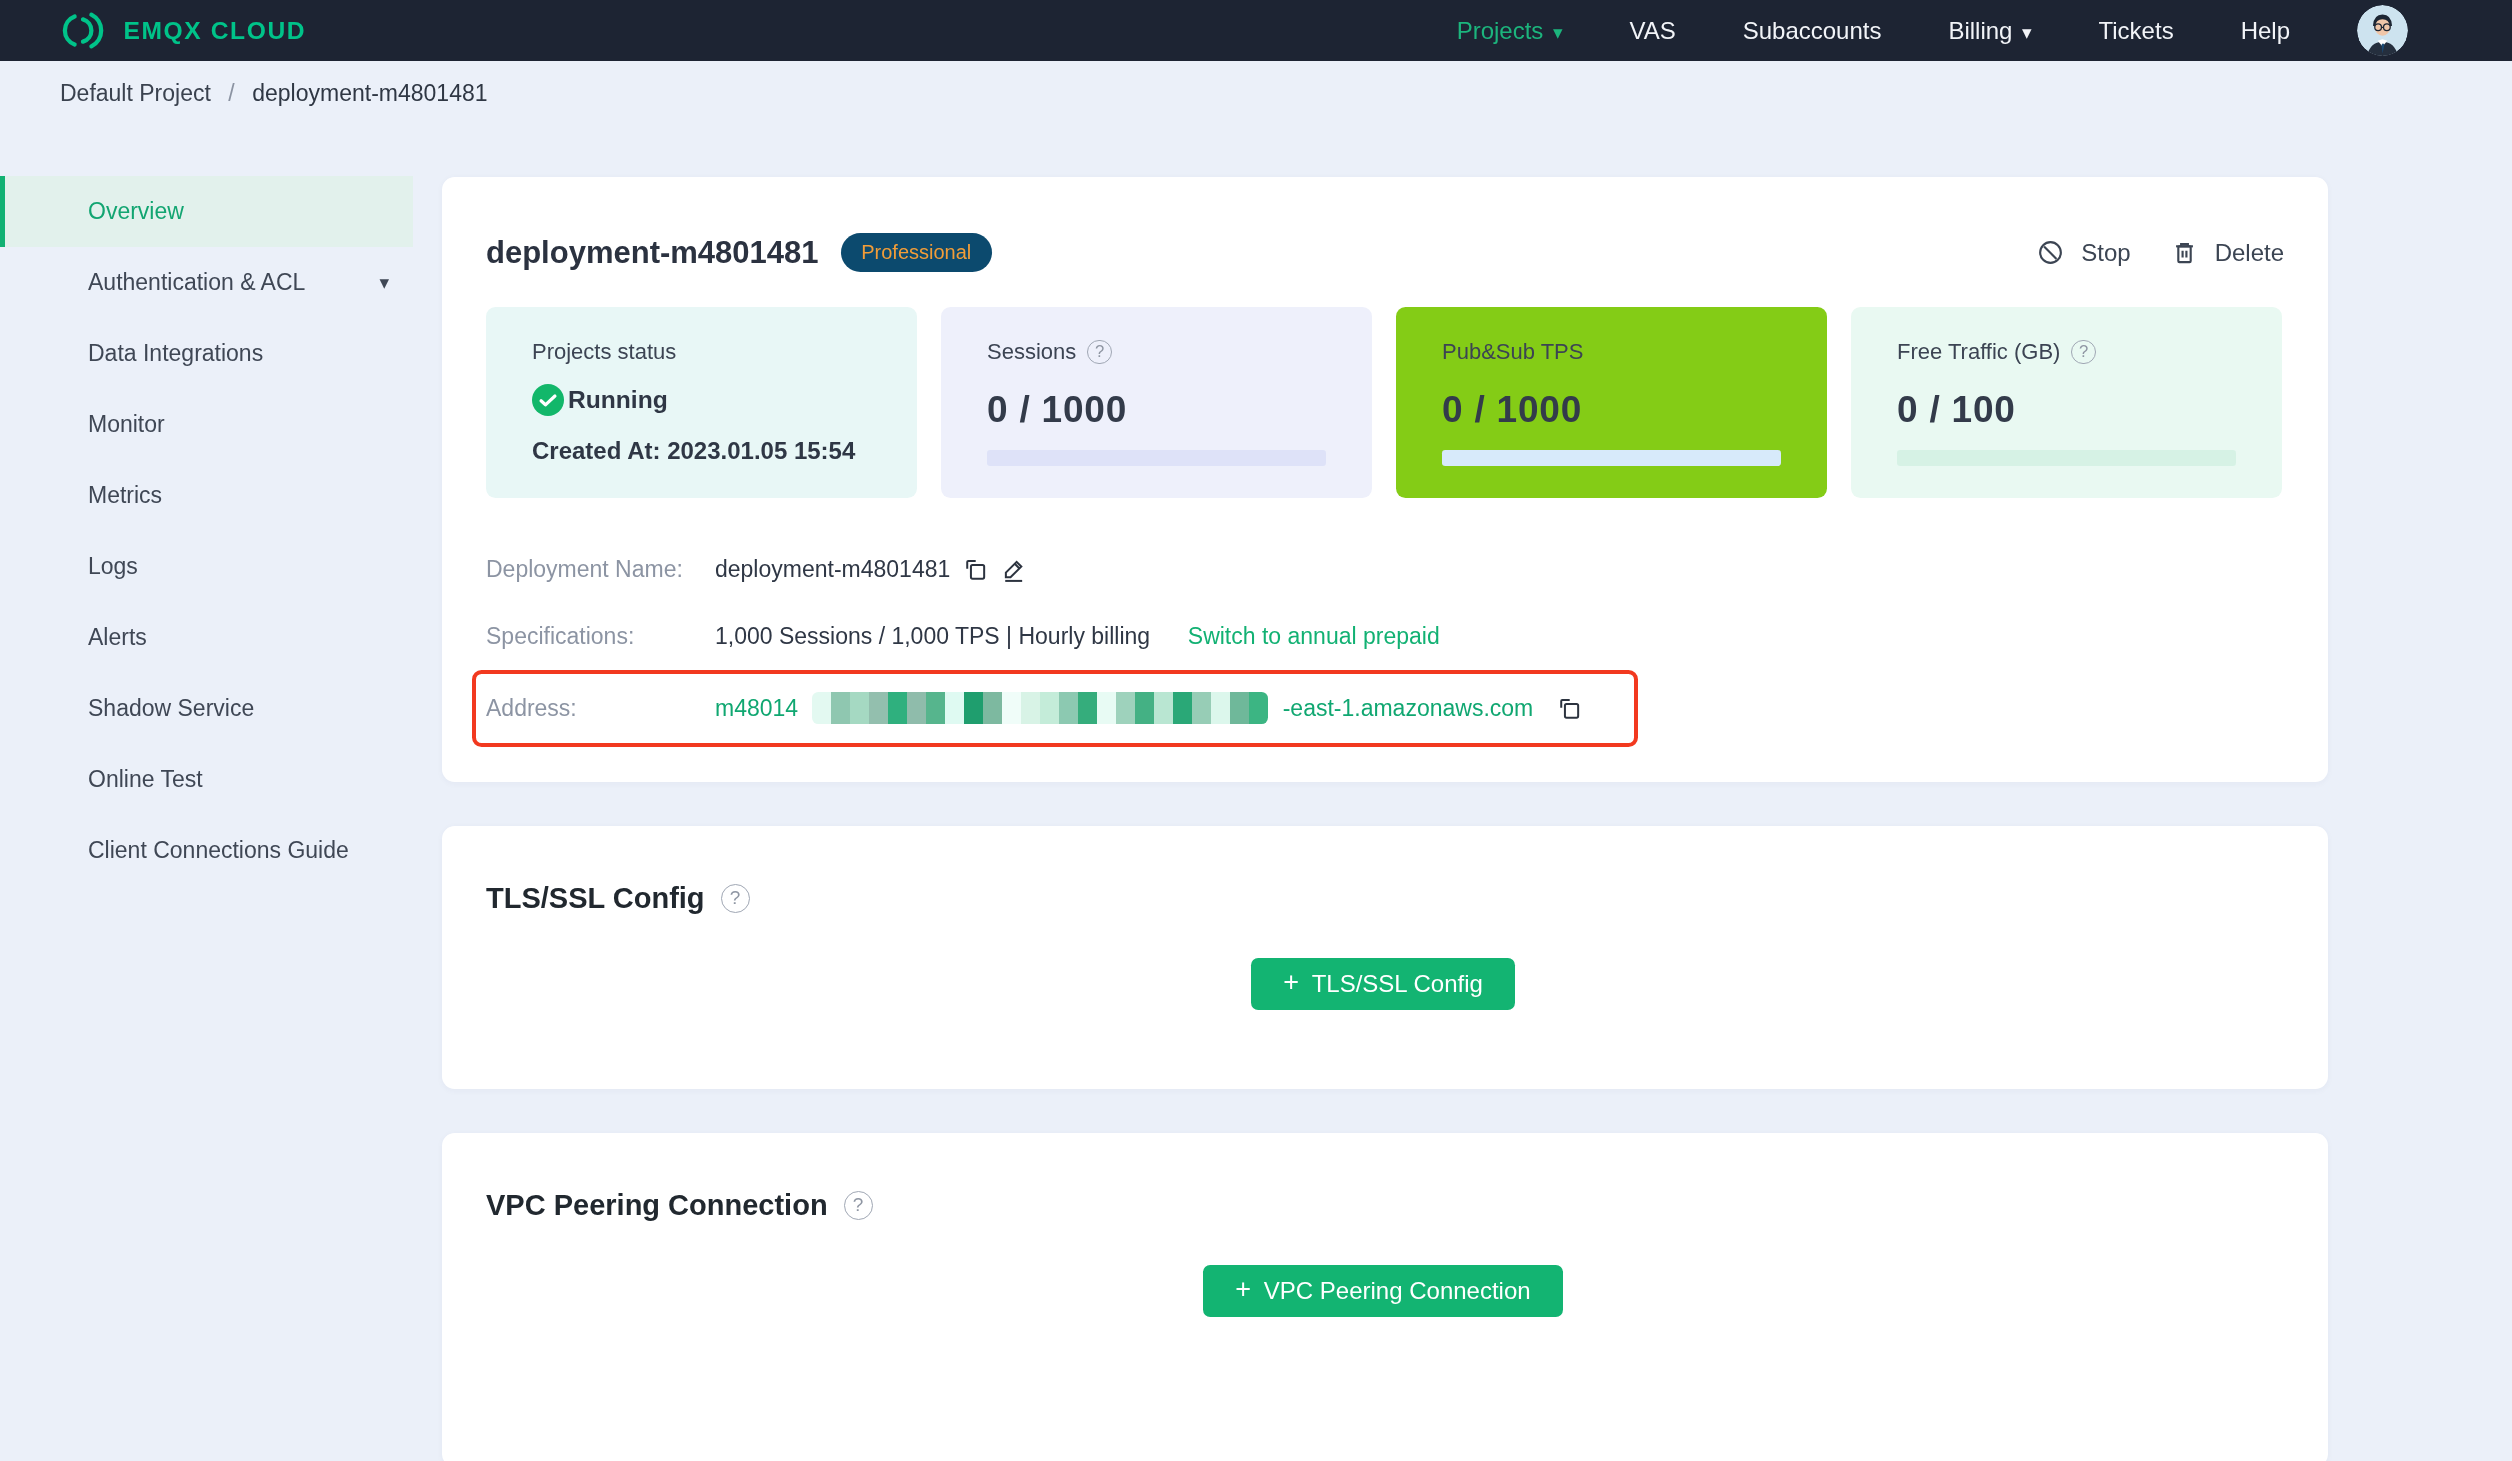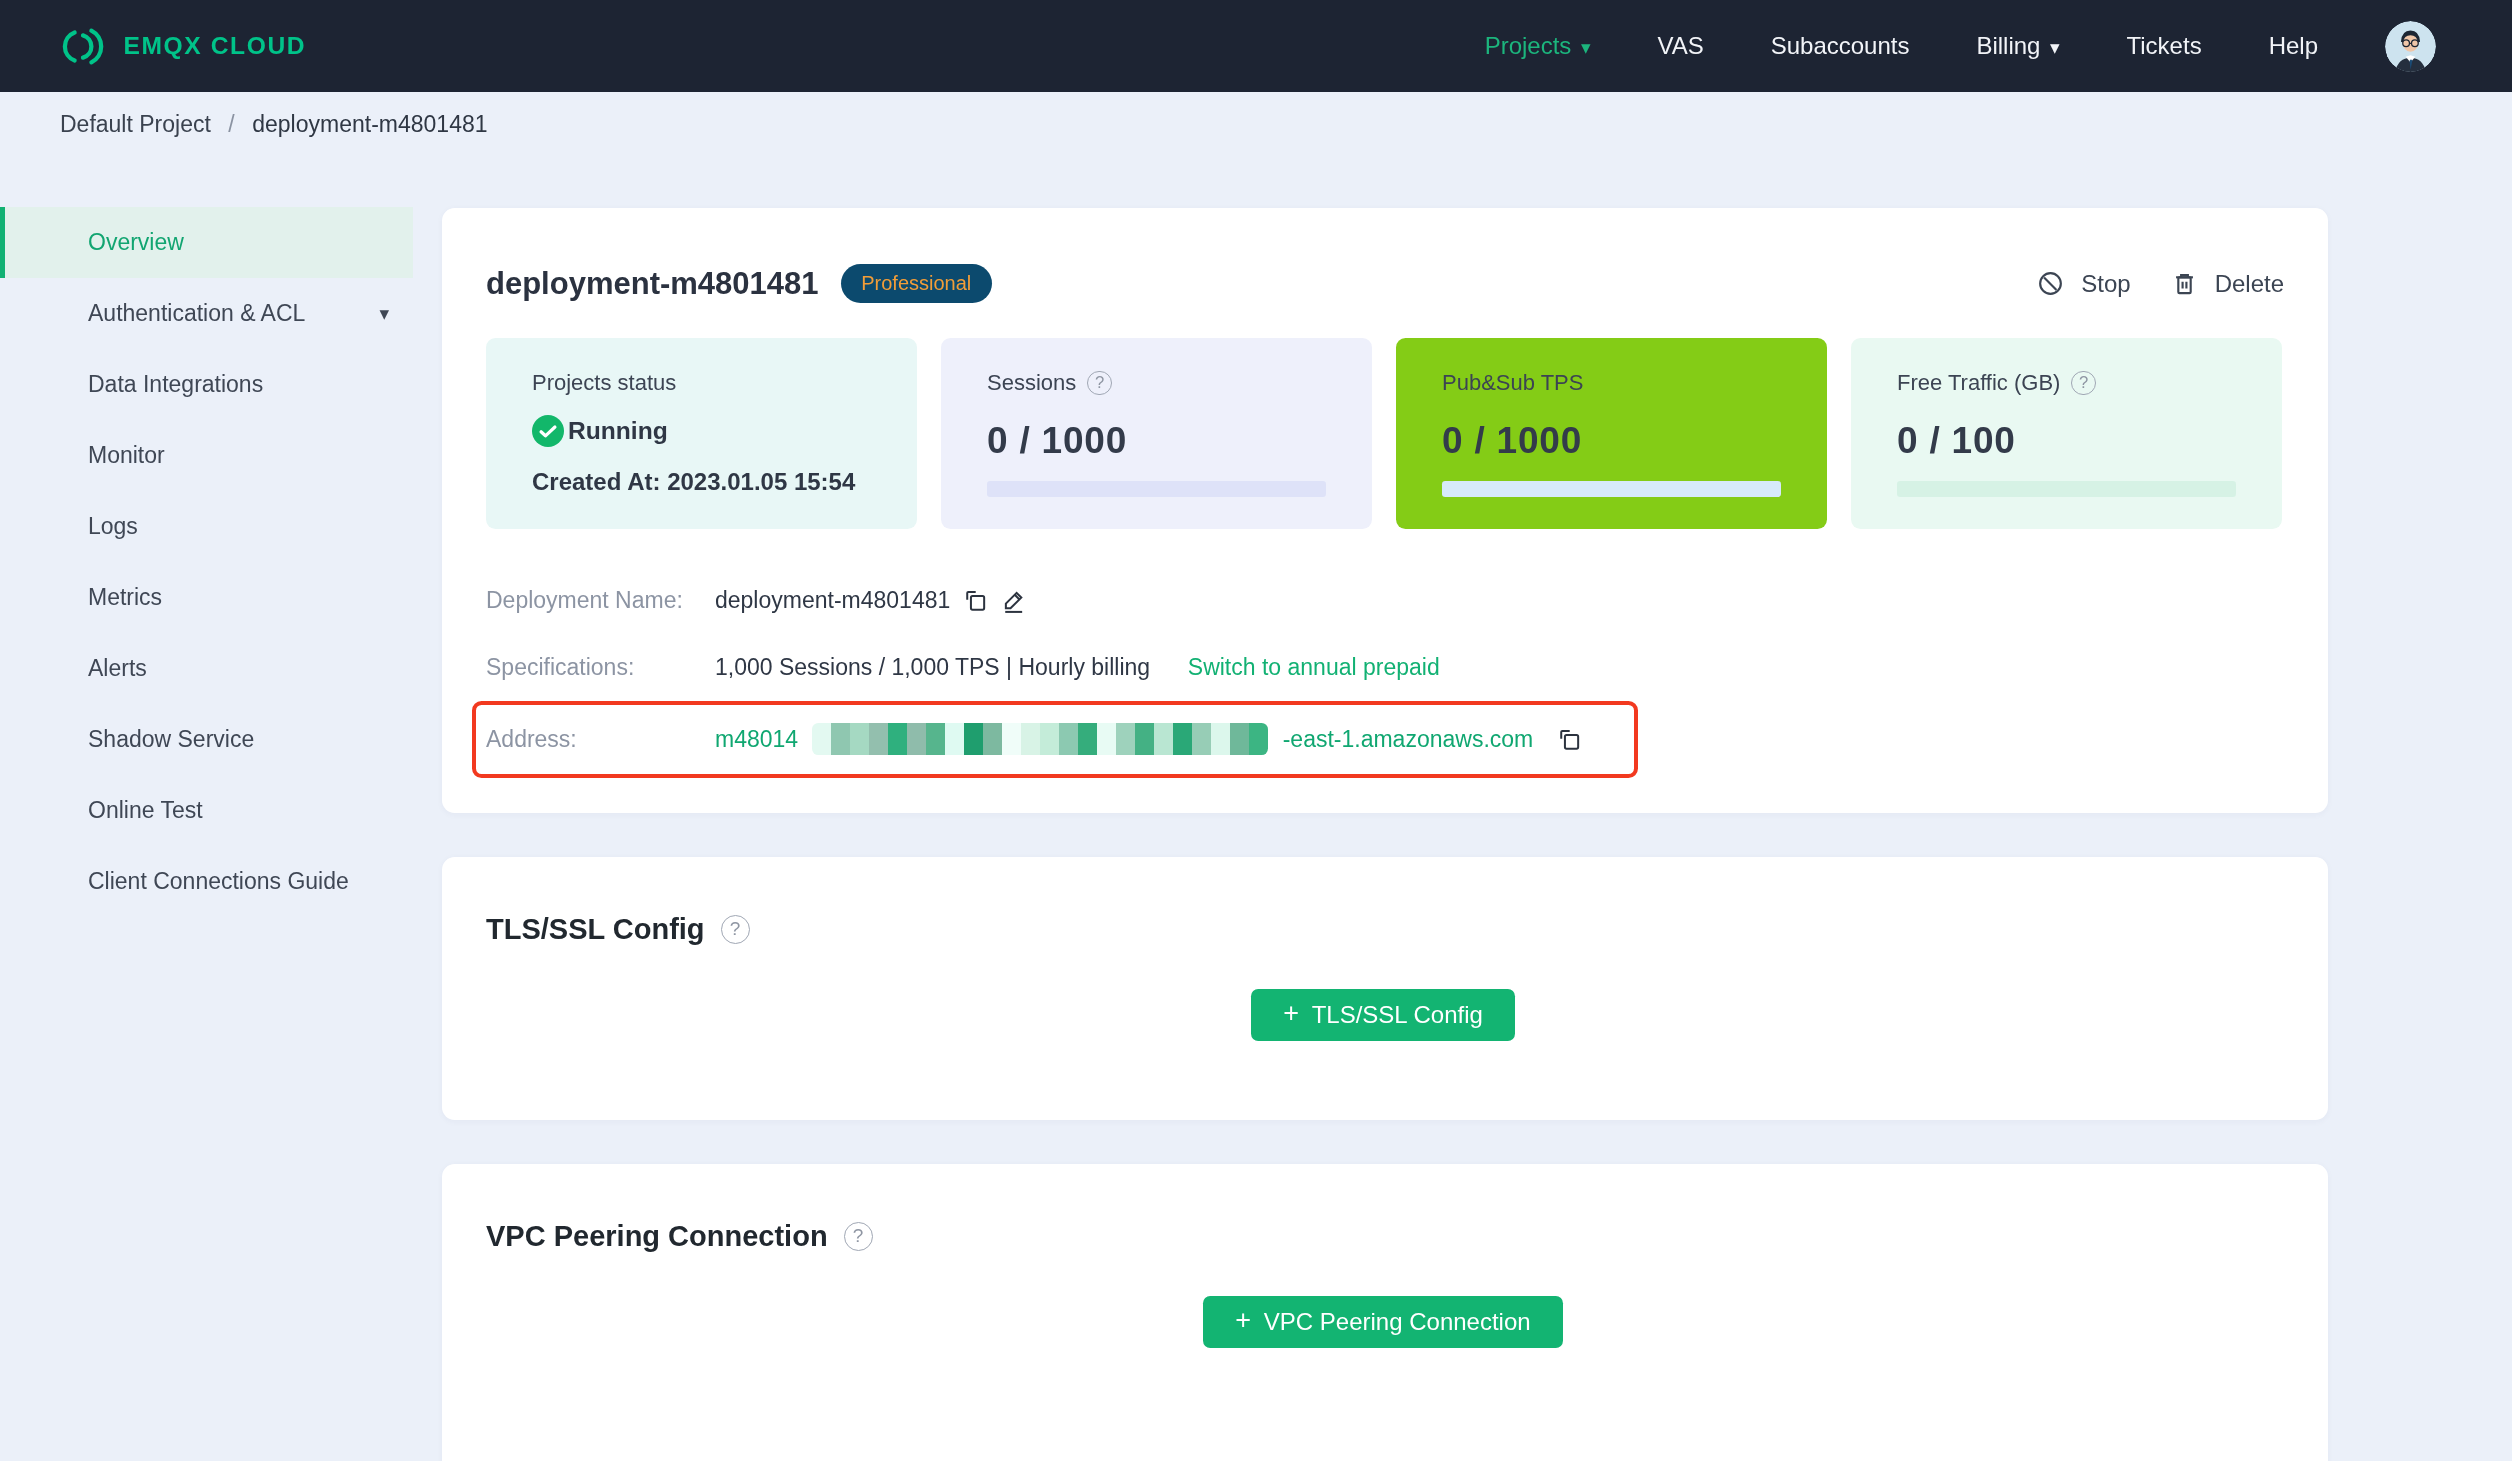--- a/index.html
+++ b/index.html
@@ -3,22 +3,22 @@
 <meta charset="utf-8">
 <style>
   * { margin:0; padding:0; box-sizing:border-box; }
   html,body { width:2512px; height:1462px; overflow:hidden; }
   body {
     font-family:"Liberation Sans","DejaVu Sans",sans-serif;
     background:#ebf0f9; color:#3d4654;
   }
   
   .topnav {
-    height:92px; background:#1d2433; display:flex; align-items:center;
-    padding:0 76px 0 60px;
+    height:61px; background:#1d2433; display:flex; align-items:center;
+    padding:0 104px 0 60px;
   }
   .logo { display:flex; align-items:center; gap:17.5px; }
   .logo-text { color:#00c389; font-size:24.6px; font-weight:700; letter-spacing:1.6px; }
   .nav-items { margin-left:auto; display:flex; align-items:center; gap:67px; }
   .nav-item { color:#f2f4f8; font-size:24px; cursor:pointer; display:flex; align-items:center; gap:9.5px; }
   .nav-item.active { color:#1cb57d; }
   .nav-caret { font-size:19px; line-height:1; position:relative; top:1.6px; }
   .avatar { width:51px; height:51px; border-radius:50%; overflow:hidden; cursor:pointer; }
   
   .breadcrumb { height:65px; display:flex; align-items:center; padding:0 60px; font-size:23px; }
@@ -172,24 +172,24 @@
       <span>Authentication &amp; ACL</span>
       <span class="side-caret">▾</span>
     </div>
     <div class="side-item">
       <span>Data Integrations</span>
     </div>
     <div class="side-item">
       <span>Monitor</span>
     </div>
     <div class="side-item">
+      <span>Metrics</span>
+    </div>
+    <div class="side-item">
       <span>Logs</span>
-    </div>
-    <div class="side-item">
-      <span>Metrics</span>
     </div>
     <div class="side-item">
       <span>Alerts</span>
     </div>
     <div class="side-item">
       <span>Shadow Service</span>
     </div>
     <div class="side-item">
       <span>Online Test</span>
     </div>

